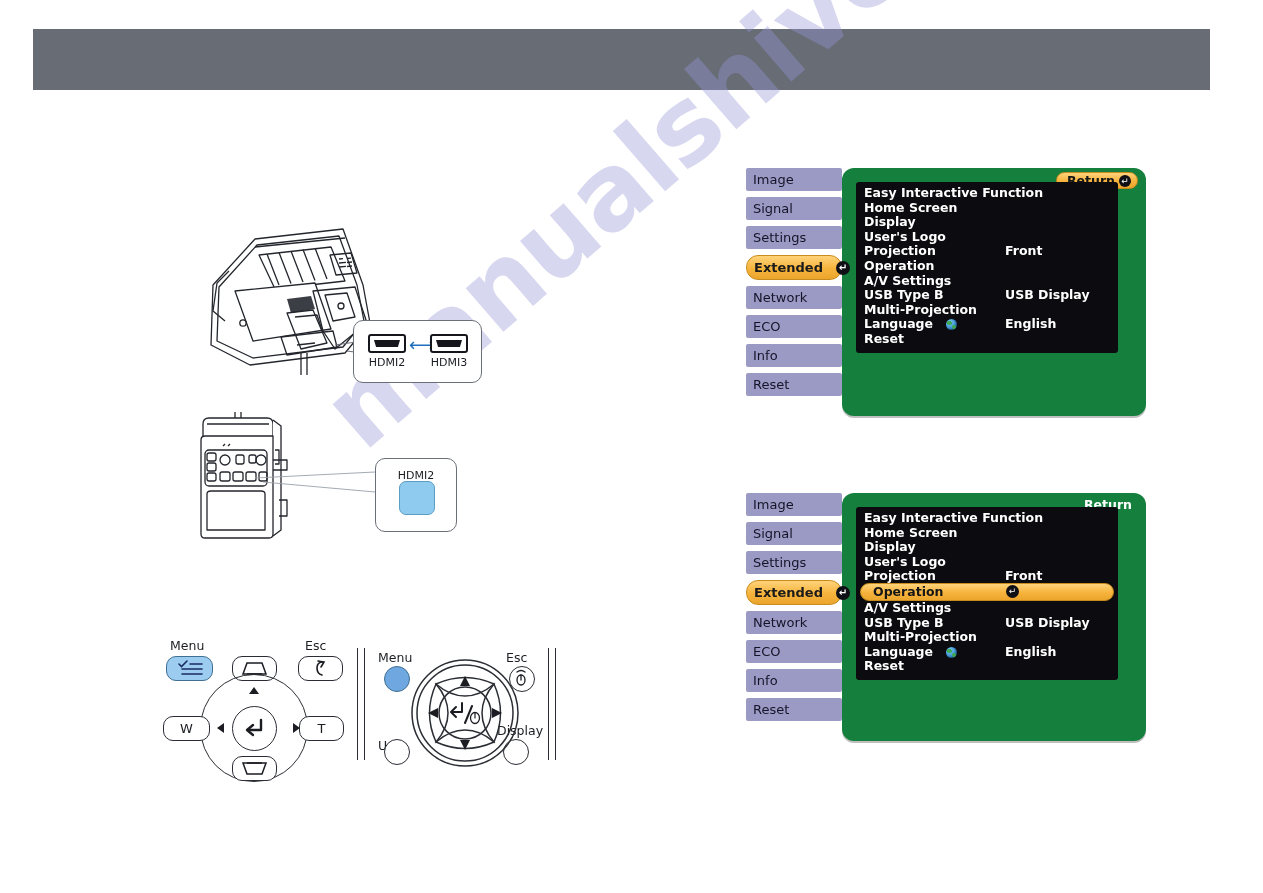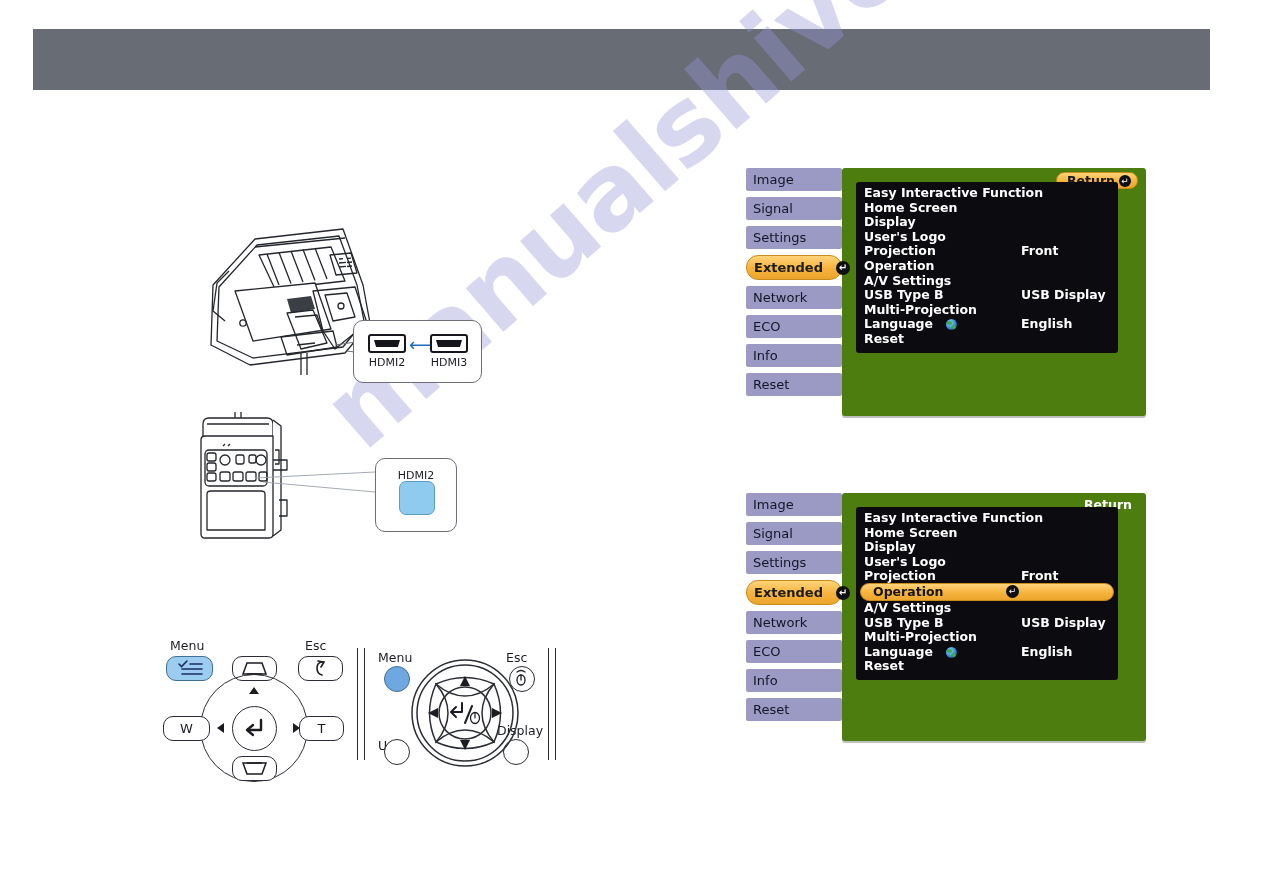--- a/index.html
+++ b/index.html
@@ -88,22 +88,22 @@
     border-radius: 50%;
     background: #0f0f16;
     color: #ffffff;
     font-size: 10px;
     line-height: 14px;
     text-align: center;
   }
 
   .osd-panel {
     position: absolute;
-    background: #4d7c0f;
-    border-radius: 3px;
+    background: #15803d;
+    border-radius: 12px;
     box-shadow: 0 2px 0 rgba(0,0,0,0.25);
     text-decoration: underline;
   }
   .osd-content {
     position: absolute;
     left: 14px;
     top: 14px;
     width: 262px;
     background: #0b0b10;
     border-radius: 3px;
@@ -118,21 +118,21 @@
     color: #ffffff;
     line-height: 14.6px;
     white-space: nowrap;
   }
   .osd-row .lbl {
     position: absolute;
     left: 8px;
   }
   .osd-row .val {
     position: absolute;
-    left: 165px;
+    left: 149px;
   }
   .osd-row.highlight {
     background: linear-gradient(180deg,#ffd37a 0%,#f6b33c 55%,#eba52d 100%);
     color: #161616;
     border: 1px solid #c98c1c;
     border-radius: 9px;
     height: 16px;
     line-height: 15px;
     margin: -1px 4px 0 4px;
   }

